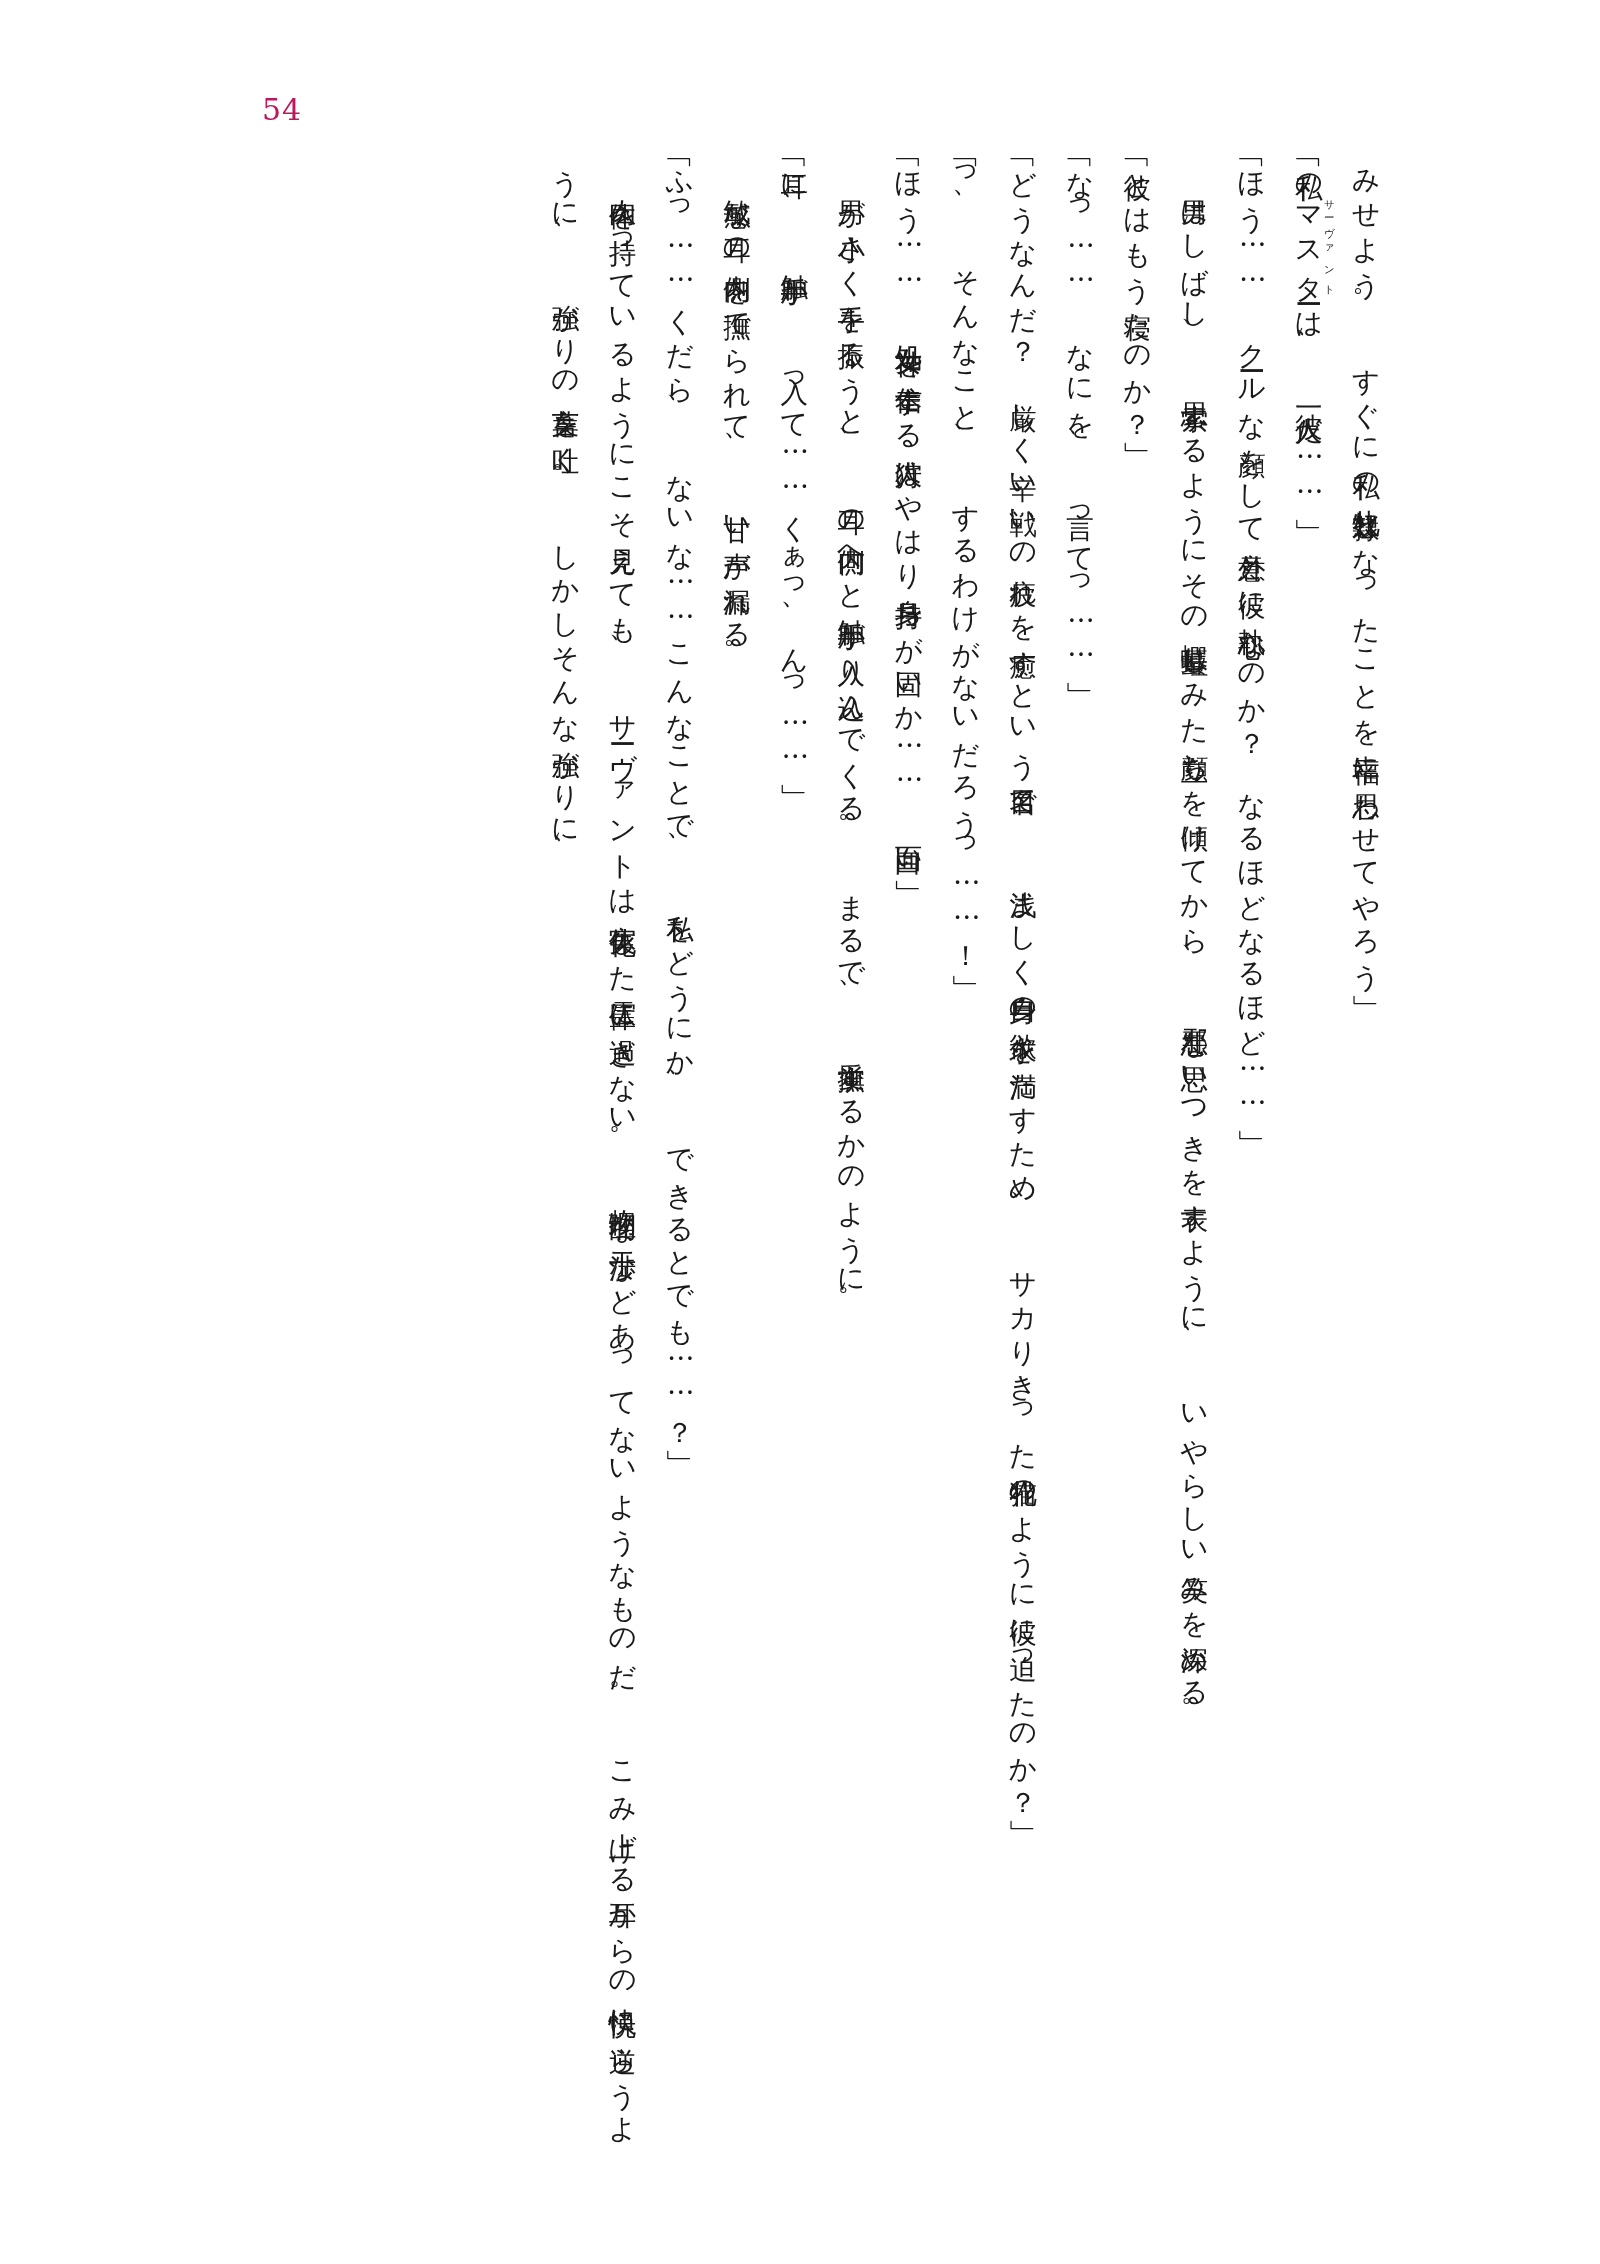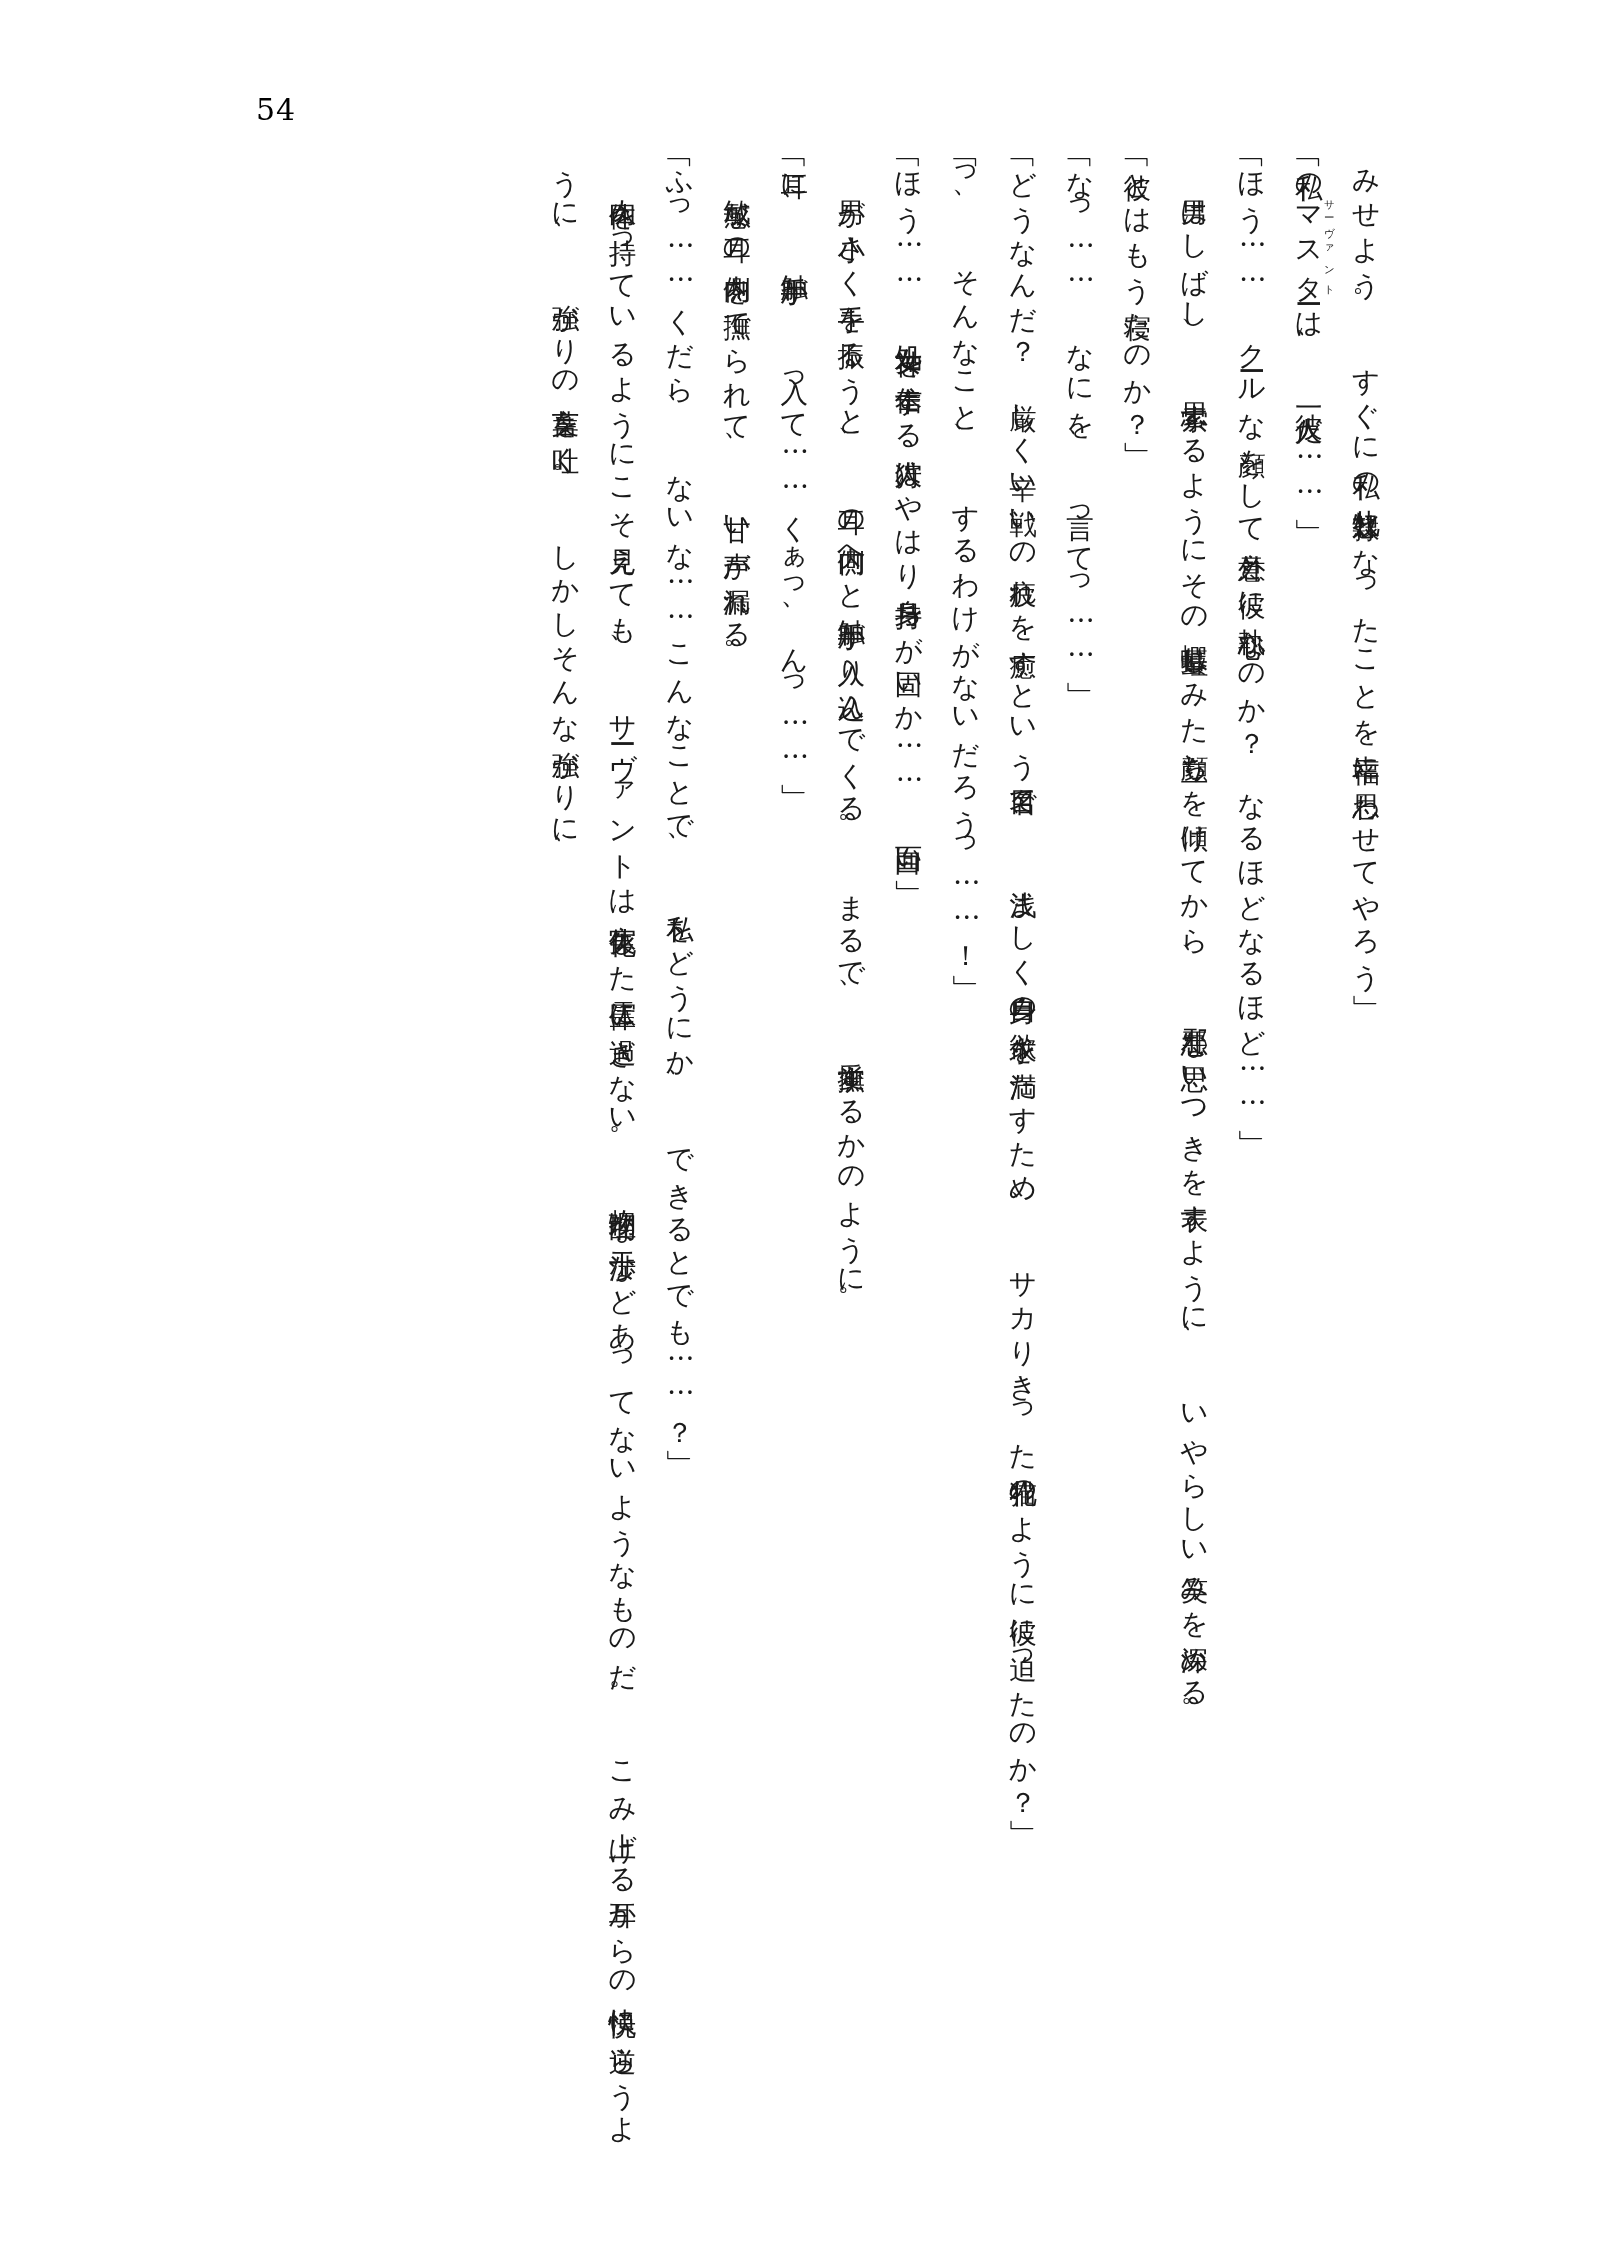--- a/index.html
+++ b/index.html
@@ -13,24 +13,24 @@
     height: 2264px;
     background: #ffffff;
     font-family: "DejaVu Serif", "Liberation Serif", serif;
     color: #1a1a1a;
     overflow: hidden;
     box-sizing: border-box;
   }
   .page-number {
     position: absolute;
     top: 92px;
-    left: 256px;
+    left: 262px;
     font-size: 30px;
     font-family: "DejaVu Serif", "Liberation Serif", serif;
-    color: #000000;
+    color: #be185d;
     letter-spacing: 1px;
   }
   
   .text-block {
     position: absolute;
     top: 150px;
     left: 215px;
     width: 1180px;
     height: 1980px;
     writing-mode: vertical-rl;

